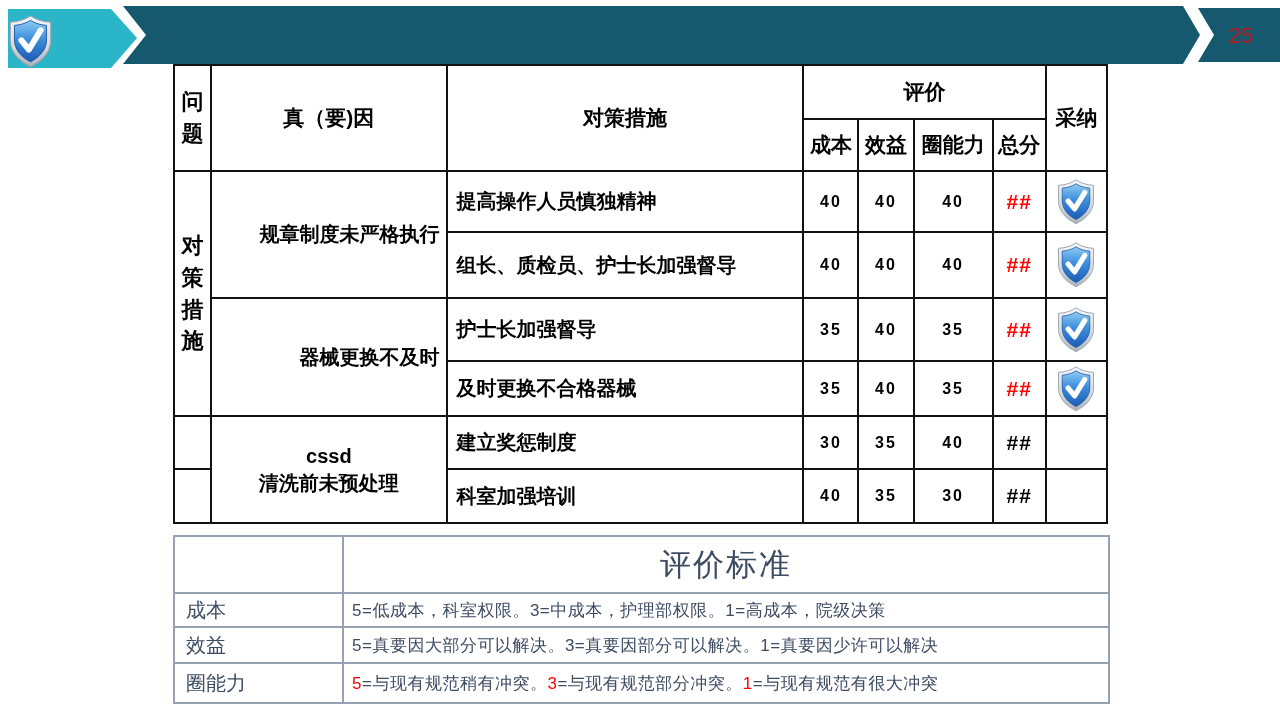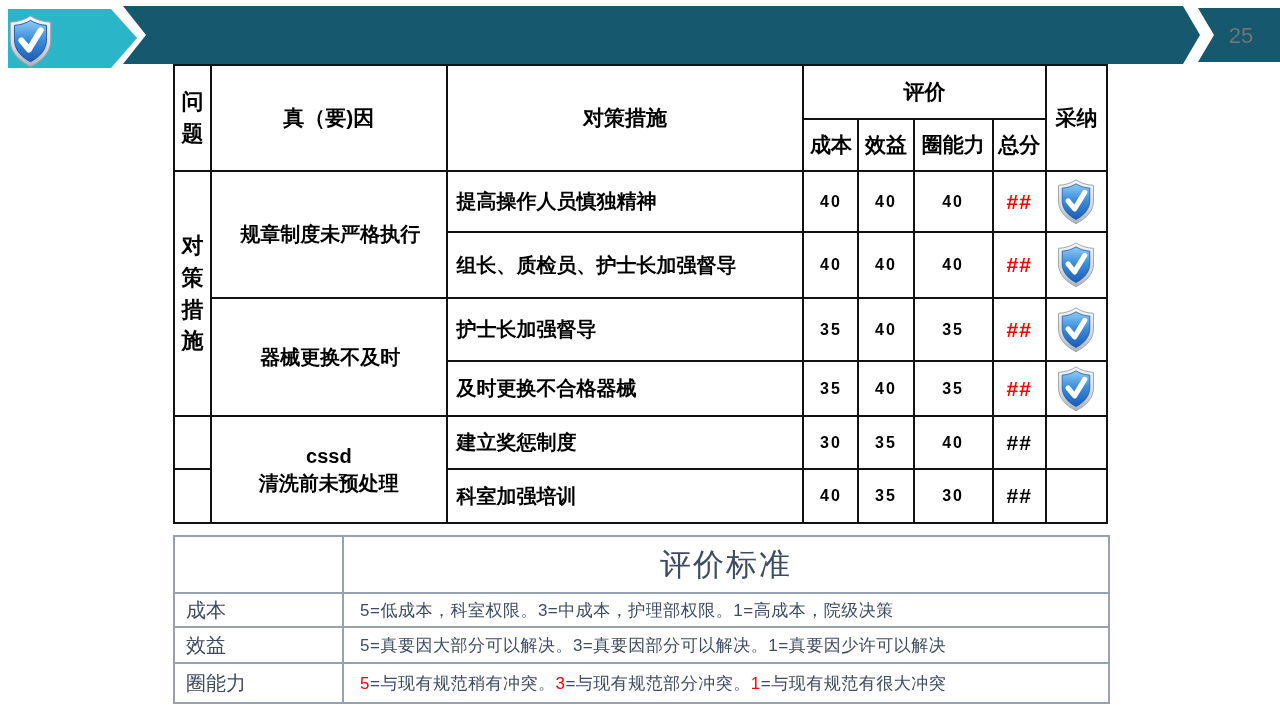--- a/index.html
+++ b/index.html
@@ -5,49 +5,49 @@
   * { margin: 0; padding: 0; box-sizing: border-box; }
   html, body { width: 1280px; height: 720px; background: #ffffff; overflow: hidden; }
   body { font-family: "Liberation Sans", "DejaVu Sans", sans-serif; position: relative; }
 
   .slide { position: absolute; inset: 0; width: 1280px; height: 720px; background: #fff; }
 
   
   .banner-svg { position: absolute; left: 0; top: 0; }
   .page-num {
     position: absolute; left: 1205px; top: 21px; width: 72px; height: 30px;
-    color: #737373; font-size: 22px; text-align: center; line-height: 30px; font-weight: 400;
+    color: #b91c1c; font-size: 22px; text-align: center; line-height: 30px; font-weight: 400;
   }
   .shield-lg { position: absolute; left: 7px; top: 13px; width: 47px; height: 57px; }
 
   
   table { border-collapse: collapse; table-layout: fixed; }
   .main-table { position: absolute; left: 173px; top: 64px; width: 935px; background: #fff; }
   .main-table th, .main-table td {
     border: 2px solid #121212; color: #000; font-weight: 700; overflow: hidden;
   }
   .main-table th { font-size: 21px; text-align: center; }
   .cell-measure { font-size: 20px; text-align: left; padding: 2px 6px 2px 9px; line-height: 1.35; }
-  .cell-cause   { font-size: 20px; text-align: center; padding: 2px 6px 2px 9px; line-height: 1.35; vertical-align: middle; }
+  .cell-cause   { font-size: 20px; text-align: right; padding: 2px 6px 2px 9px; line-height: 1.35; vertical-align: middle; }
   .cell-cause.center { text-align: center; white-space: pre-line; padding: 2px 18px; }
   .cell-num   { font-size: 16px; text-align: center; letter-spacing: 2px; }
   .cell-total { font-size: 21px; text-align: center; letter-spacing: 1px; }
   .cell-total.red { color: #fe0000; }
   .cell-adopt { text-align: center; vertical-align: middle; }
   .vtext { display: inline-block; width: 1.05em; word-break: break-all; line-height: 1.45; font-size: 22px; vertical-align: middle; }
   .shield-sm { width: 42px; height: 46px; display: block; margin: 2px auto; }
   .col1-r5 { border-bottom: 1px solid #9a9a9a; }
   .col1-r6 { border-top: 1px solid #9a9a9a; }
 
   
   .criteria-table { position: absolute; left: 173px; top: 535px; width: 935px; background: #fff; }
   .criteria-table td { border: 2px solid #96a1b2; color: #3e4c63; font-weight: 400; vertical-align: middle; }
   .crit-title { color: #fe0000; font-size: 31px; text-align: center; letter-spacing: 2px; }
   .crit-label { font-size: 20px; padding-left: 11px; }
-  .crit-desc  { font-size: 17px; padding-left: 16px; letter-spacing: 0.5px; }
+  .crit-desc  { font-size: 17px; padding-left: 8px; letter-spacing: 0.5px; }
   .crit-desc .red { color: #fe0000; }
 </style>
 </head>
 <body>
 
 <div class="slide">
 
   <svg class="banner-svg" width="1280" height="78" viewBox="0 0 1280 78">
     <defs>
       <linearGradient id="shieldRim" x1="0" y1="0" x2="0" y2="1">

